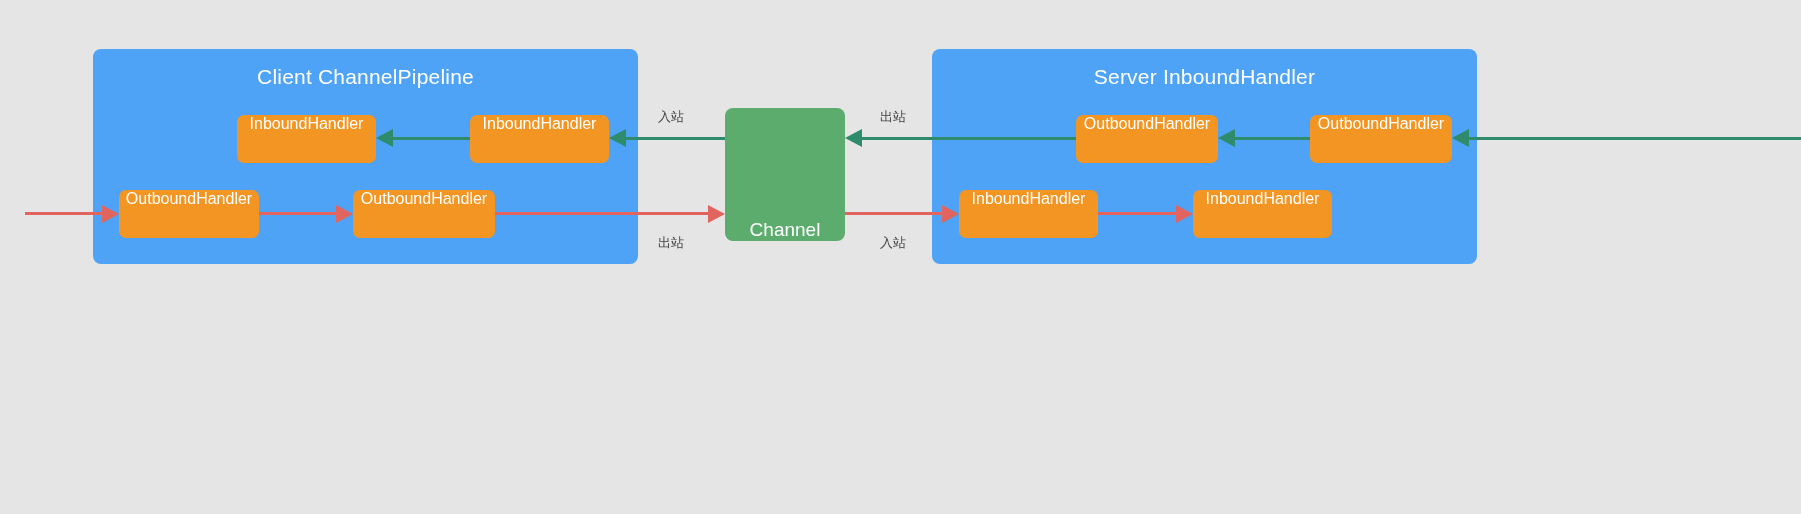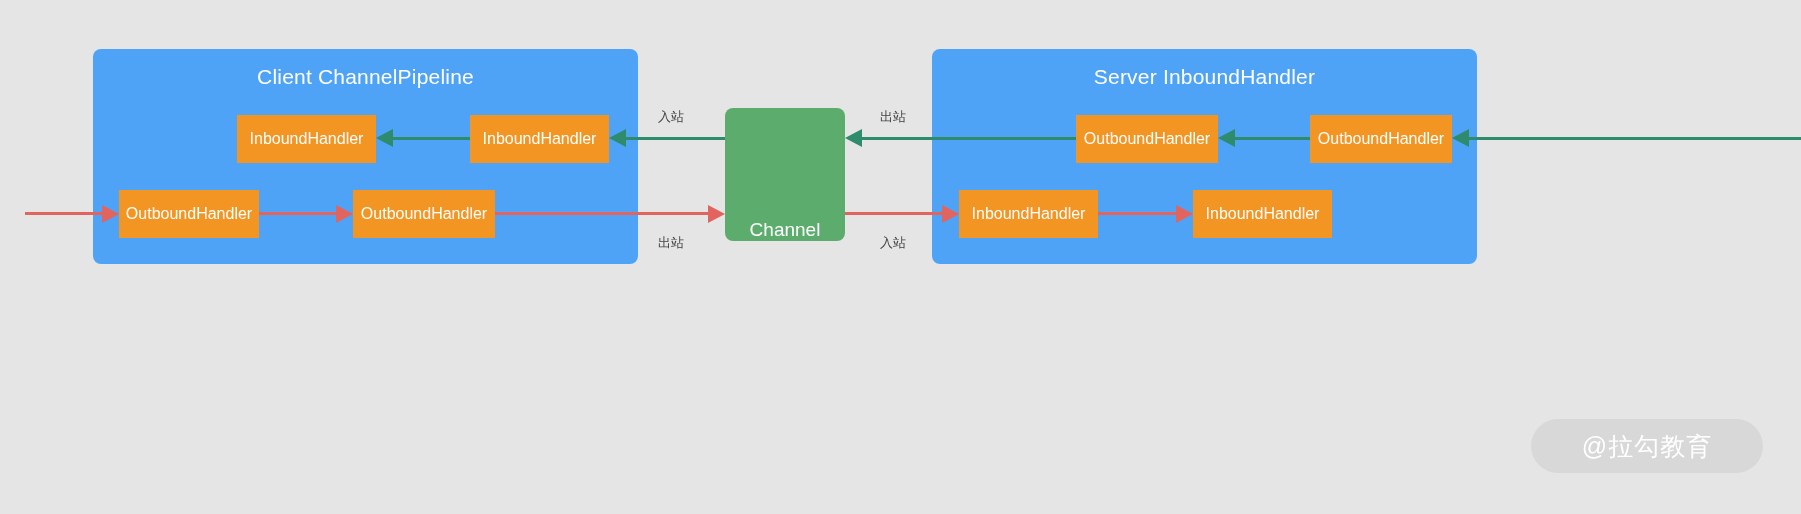--- a/index.html
+++ b/index.html
@@ -37,25 +37,25 @@
     color: #ffffff;
     font-size: 21px;
     letter-spacing: 0.2px;
     white-space: nowrap;
   }
 
   
   .handler {
     position: absolute;
     background: #F29522;
-    border-radius: 0;
+    border-radius: 7px;
     color: #ffffff;
     font-size: 16px;
     display: flex;
-    align-items: center;
+    align-items: flex-start;
     justify-content: center;
     white-space: nowrap;
     box-sizing: border-box;
     z-index: 6;
   }
 
   
   #channel-box {
     position: absolute;
     left: 725px;
@@ -201,17 +201,14 @@
   <div class="arrow-head right red" style="left:1176px; top:205px;"></div>
 
   <div class="flow-label" style="left:658px; top:108px;">入站</div>
 
   <div class="flow-label" style="left:880px; top:108px;">出站</div>
 
   <div class="flow-label" style="left:658px; top:234px;">出站</div>
 
   <div class="flow-label" style="left:880px; top:234px;">入站</div>
 
-  <div id="watermark">
-    <span>@拉勾教育</span>
-  </div>
 
 </div>
 
 </body></html>

